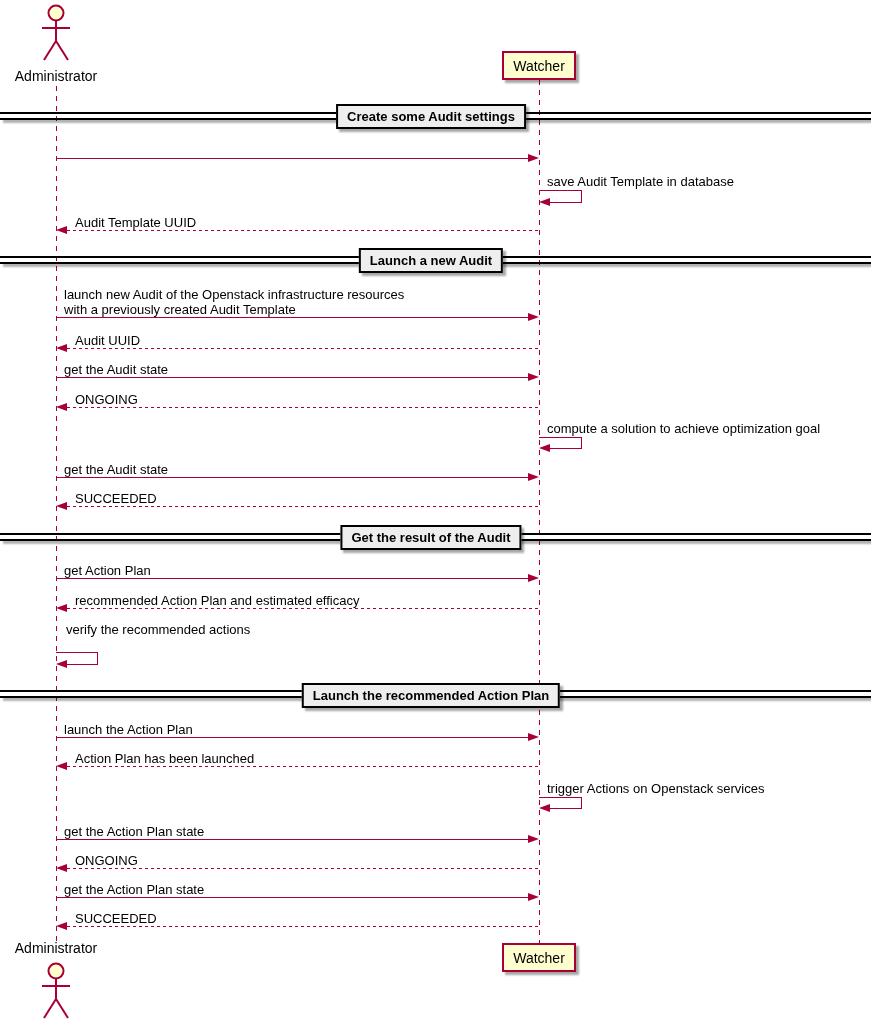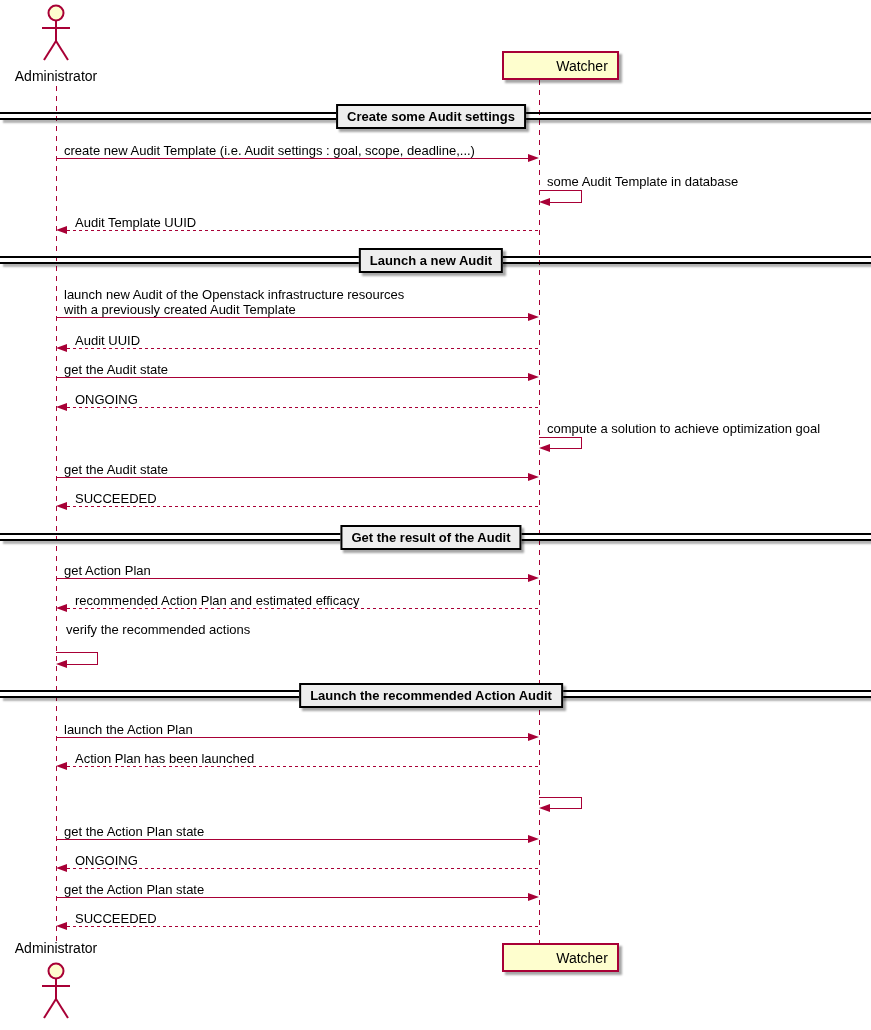--- a/index.html
+++ b/index.html
@@ -25,21 +25,21 @@
   .divlines{position:absolute;left:0;width:871px;height:4px;
             border-top:2px solid #000;border-bottom:2px solid #000;
             box-shadow:3px 3px 2px rgba(0,0,0,0.3);}
   .divbox{position:absolute;left:431px;transform:translateX(-50%);
           background:#EEEEEE;border:2px solid #000;padding:3px 9px;
           font-size:13px;font-weight:bold;line-height:15px;white-space:nowrap;color:#000;
           box-shadow:3px 3px 2px rgba(0,0,0,0.35);}
   
   .pbox{position:absolute;background:#FEFECE;border:2px solid #A80036;
         display:flex;align-items:center;justify-content:center;
-        font-size:14px;color:#000;box-shadow:3px 3px 2px rgba(0,0,0,0.35);padding-left:43px;}
+        font-size:14px;color:#000;box-shadow:3px 3px 2px rgba(0,0,0,0.35);}
   
   .alab{position:absolute;font-size:14px;line-height:15px;color:#000;white-space:nowrap;
         width:96px;text-align:center;}
   .actor{position:absolute;}
   .actor svg line{stroke:#A80036;stroke-width:2;}
 </style>
 </head>
 <body>
 
 <div class="canvas">
@@ -58,25 +58,24 @@
   </div>
   <div class="alab" style="left:8px;top:69px">Administrator</div>
 
   <div class="pbox" style="left:502px;top:51px;width:70px;height:25px">
     <span>Watcher</span>
   </div>
 
   <div class="divlines" style="top:112px"></div>
   <div class="divbox" style="top:104px">Create some Audit settings</div>
 
-  <div class="lab" style="left:64px;top:143px">create new Audit Template (i.e. Audit settings : goal, scope, deadline,...)</div>
   <div class="ln" style="left:56px;top:158px;width:472px"></div>
   <i class="ah r" style="left:528px;top:154px"></i>
 
-  <div class="lab" style="left:547px;top:174px">some Audit Template in database</div>
+  <div class="lab" style="left:547px;top:174px">save Audit Template in database</div>
   <div class="ln" style="left:539px;top:190px;width:43px"></div>
   <div class="vln" style="left:581px;top:190px;height:12px"></div>
   <div class="ln" style="left:550px;top:202px;width:32px"></div>
   <i class="ah l" style="left:539px;top:198px"></i>
 
   <div class="lab" style="left:75px;top:215px">Audit Template UUID</div>
   <div class="dot" style="left:67px;top:230px;width:472px"></div>
   <i class="ah l" style="left:56px;top:226px"></i>
 
   <div class="divlines" style="top:256px"></div>
@@ -124,30 +123,31 @@
   <div class="dot" style="left:67px;top:608px;width:472px"></div>
   <i class="ah l" style="left:56px;top:604px"></i>
 
   <div class="lab" style="left:66px;top:622px">verify the recommended actions</div>
   <div class="ln" style="left:56px;top:652px;width:42px"></div>
   <div class="vln" style="left:97px;top:652px;height:12px"></div>
   <div class="ln" style="left:67px;top:664px;width:31px"></div>
   <i class="ah l" style="left:56px;top:660px"></i>
 
   <div class="divlines" style="top:690px"></div>
-  <div class="divbox" style="top:683px">Launch the recommended Action Audit</div>
+  <div class="divbox" style="top:683px">Launch the recommended Action Plan</div>
 
   <div class="lab" style="left:64px;top:722px">launch the Action Plan</div>
   <div class="ln" style="left:56px;top:737px;width:472px"></div>
   <i class="ah r" style="left:528px;top:733px"></i>
 
   <div class="lab" style="left:75px;top:751px">Action Plan has been launched</div>
   <div class="dot" style="left:67px;top:766px;width:472px"></div>
   <i class="ah l" style="left:56px;top:762px"></i>
 
+  <div class="lab" style="left:547px;top:781px">trigger Actions on Openstack services</div>
   <div class="ln" style="left:539px;top:797px;width:43px"></div>
   <div class="vln" style="left:581px;top:797px;height:11px"></div>
   <div class="ln" style="left:550px;top:808px;width:32px"></div>
   <i class="ah l" style="left:539px;top:804px"></i>
 
   <div class="lab" style="left:64px;top:824px">get the Action Plan state</div>
   <div class="ln" style="left:56px;top:839px;width:472px"></div>
   <i class="ah r" style="left:528px;top:835px"></i>
 
   <div class="lab" style="left:75px;top:853px">ONGOING</div>

